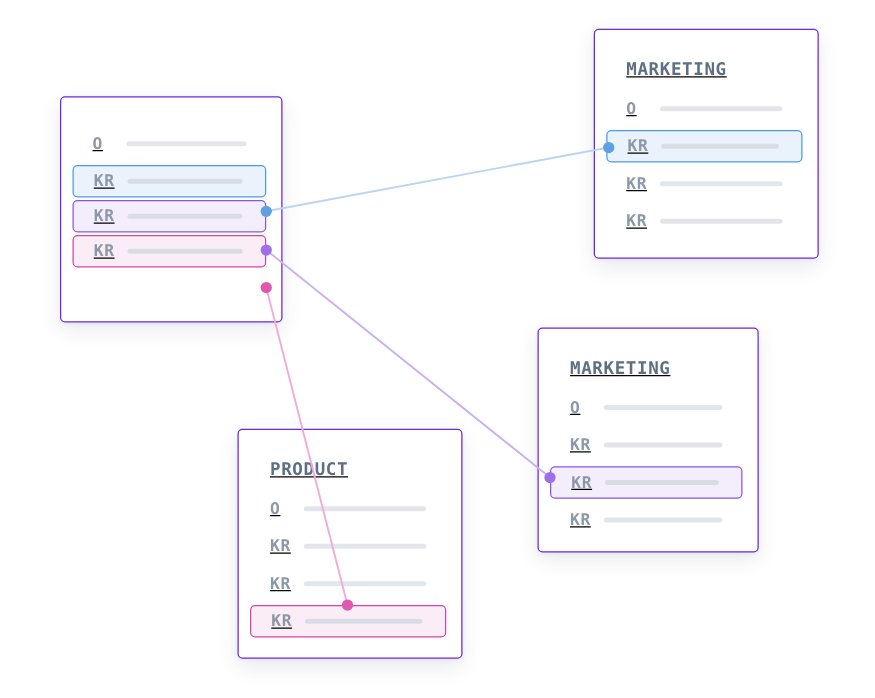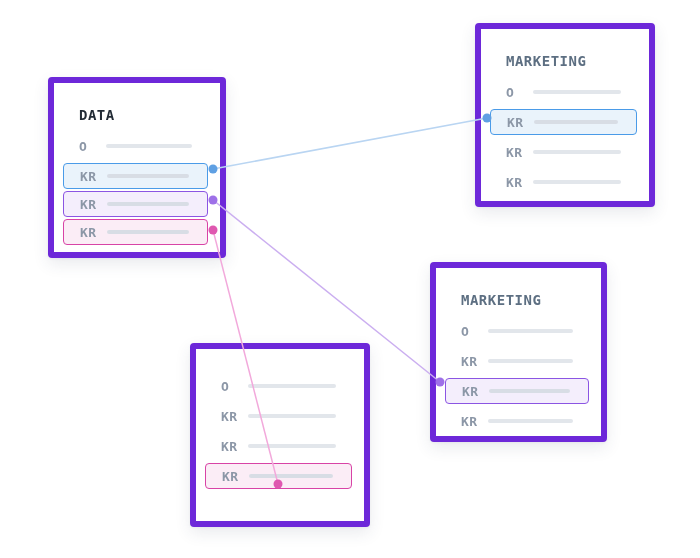--- a/index.html
+++ b/index.html
@@ -10,25 +10,26 @@
     position: relative;
     width: 700px;
     height: 558px;
     background: var(--canvas-bg, #ffffff);
     overflow: hidden;
   }
 
   .card {
     position: absolute;
     background: var(--card-bg, #ffffff);
-    border: 6px solid #6d28d9;
+    border: 1px solid #6d28d9;
     border-radius: 4px;
     box-shadow: 0 6px 16px rgba(45, 60, 85, 0.10), 0 1px 3px rgba(45, 60, 85, 0.05);
     padding: 22px 25px 12px 25px;
     z-index: 1;
+    text-decoration: underline;
   }
   #card-data       { left: 48px;  top: 77px;  width: 178px; height: 181px; }
   #card-marketing  { left: 475px; top: 23px;  width: 180px; height: 184px; }
   #card-operations { left: 430px; top: 262px; width: 177px; height: 180px; }
   #card-product    { left: 190px; top: 343px; width: 180px; height: 184px; }
 
   .card-title {
     font-size: 14px;
     font-weight: bold;
     letter-spacing: 0.5px;
@@ -79,21 +80,20 @@
     z-index: 5;
     pointer-events: none;
   }
 </style>
 </head>
 <body>
 
 <div class="canvas">
 
   <div class="card" id="card-data">
-    <div class="card-title">DATA</div>
     <div class="rows">
         <div class="row">
           <span class="row-label">O</span>
           <span class="row-bar"></span>
         </div>
         <div class="row hl hl-blue">
           <span class="row-label">KR</span>
           <span class="row-bar"></span>
         </div>
         <div class="row hl hl-purple">
@@ -145,20 +145,21 @@
           <span class="row-bar"></span>
         </div>
         <div class="row">
           <span class="row-label">KR</span>
           <span class="row-bar"></span>
         </div>
       </div>
   </div>
 
   <div class="card" id="card-product">
+    <div class="card-title">PRODUCT</div>
     <div class="rows">
         <div class="row">
           <span class="row-label">O</span>
           <span class="row-bar"></span>
         </div>
         <div class="row">
           <span class="row-label">KR</span>
           <span class="row-bar"></span>
         </div>
         <div class="row">

